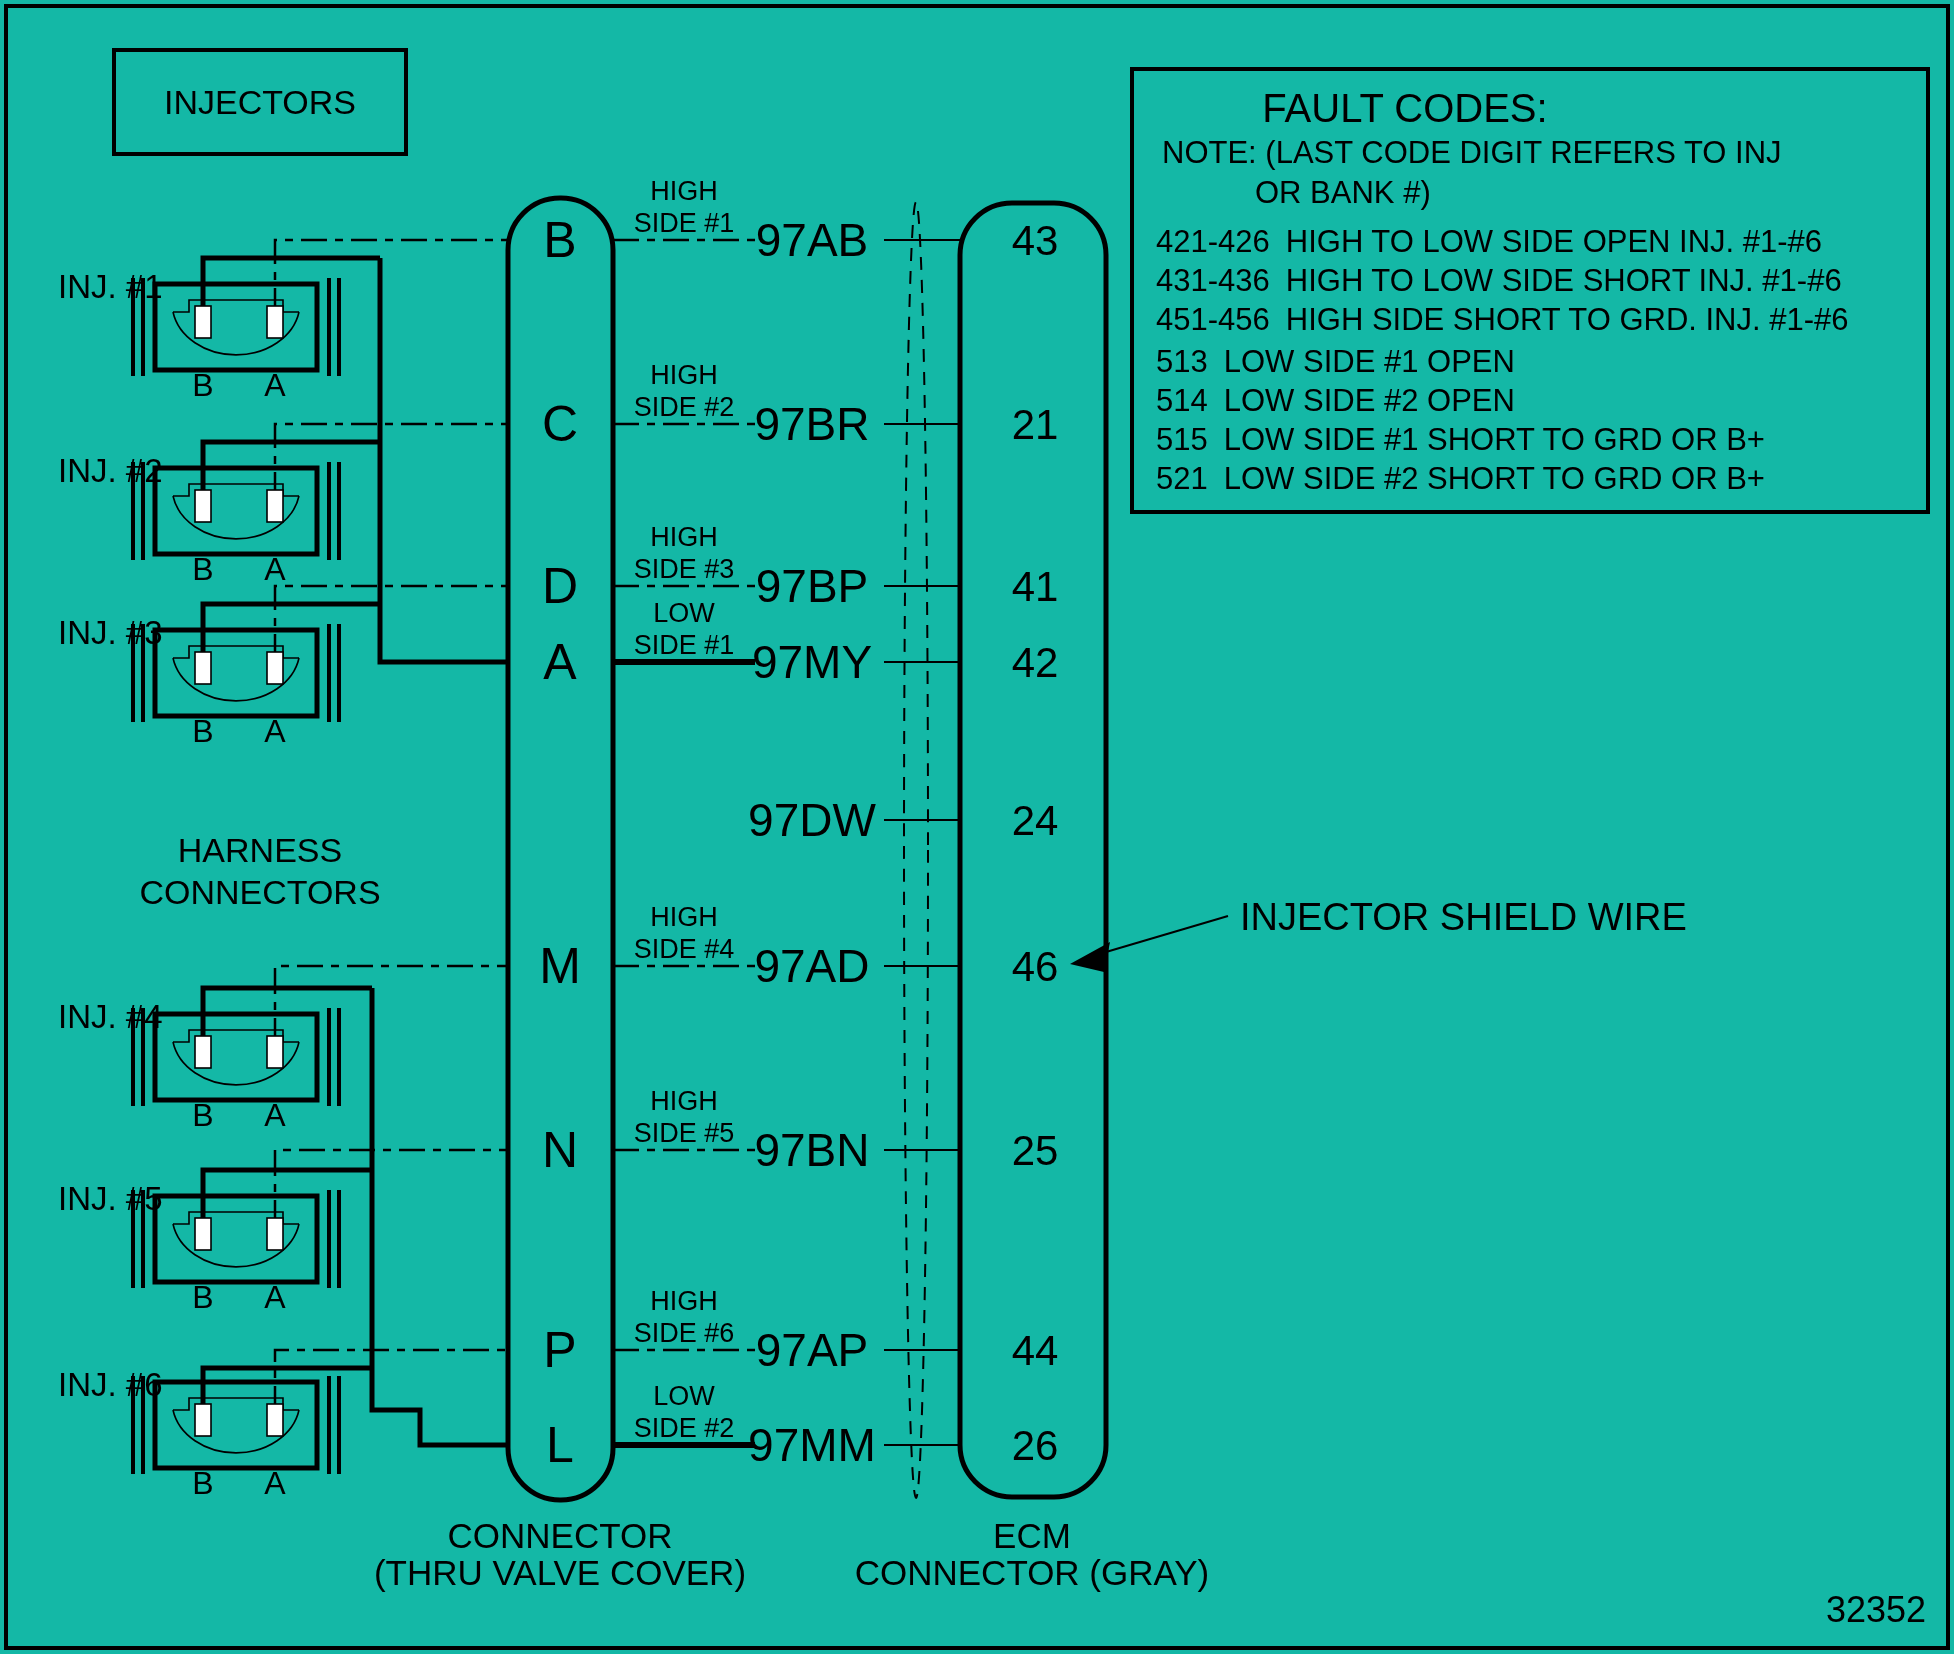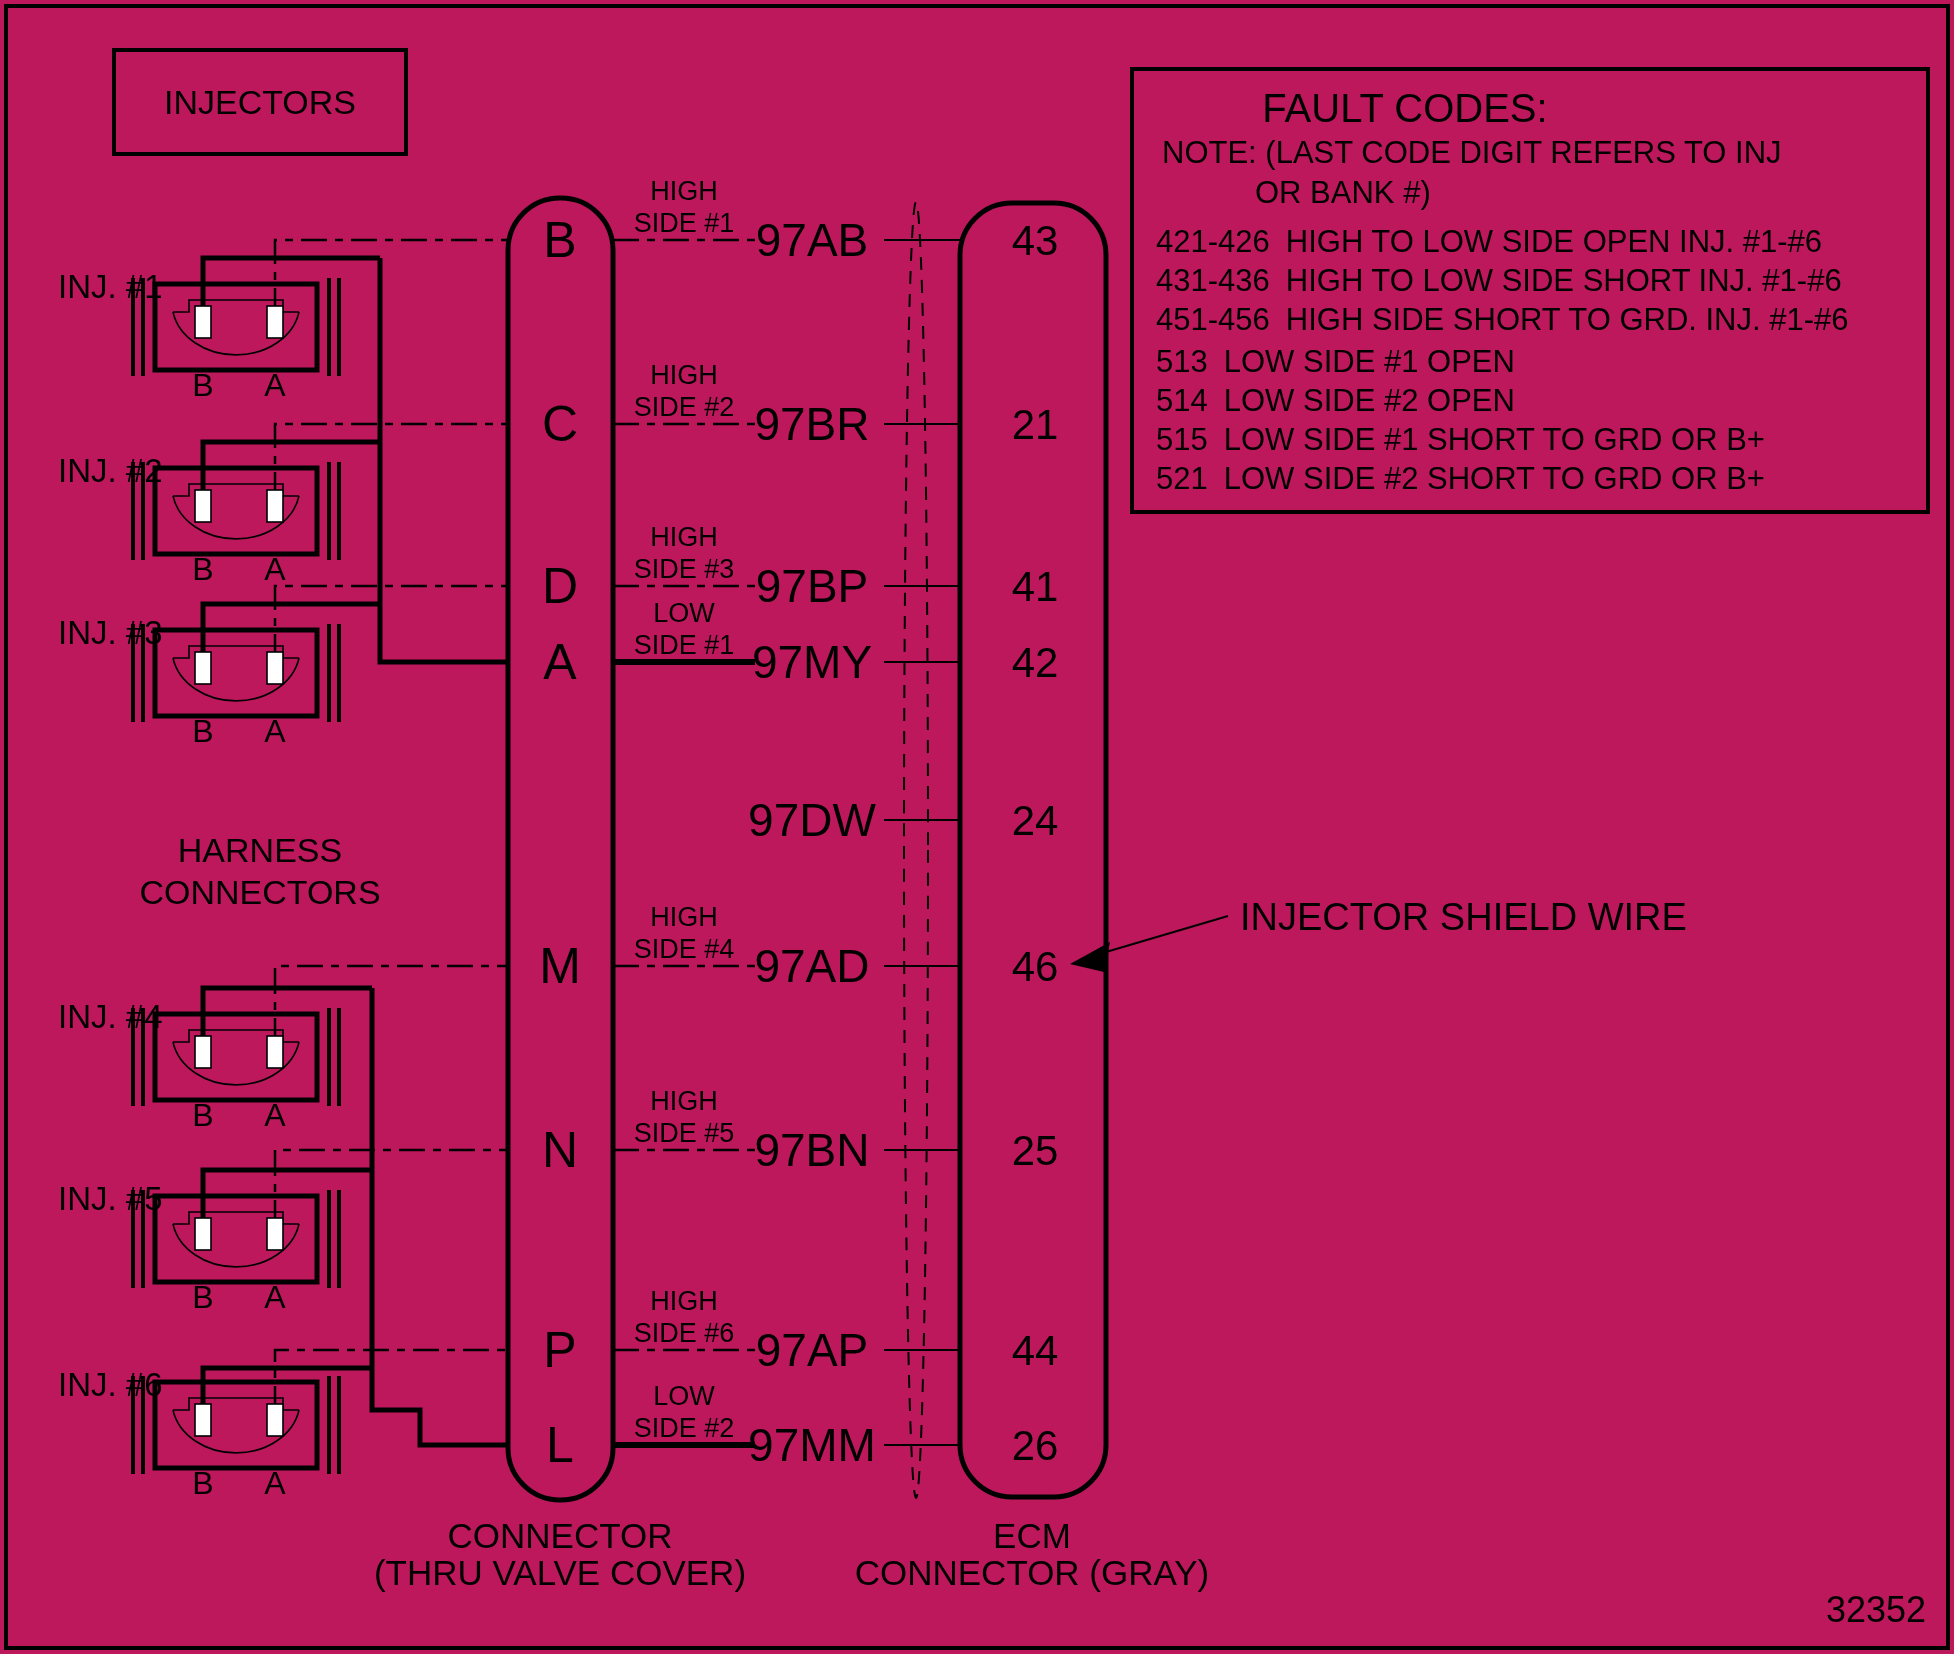--- a/index.html
+++ b/index.html
@@ -1,16 +1,16 @@
 <!DOCTYPE html>
 <html><head>
 <meta charset="utf-8">
 <style>
   html,body{margin:0;padding:0;background:#ffffff;}
-  .page{width:1954px;height:1654px;position:relative;background:#be185d;}
+  .page{width:1954px;height:1654px;position:relative;background:#14b8a6;}
   svg{display:block;}
   text{font-family:"Liberation Sans","DejaVu Sans",sans-serif;fill:#000;}
   .stroke{stroke:#000;fill:none;}
   .frame{stroke-width:4;}
   .boxline{stroke-width:4;}
   .conn{stroke-width:5;}
   .w-high{stroke:#000;fill:none;stroke-width:2.5;stroke-dasharray:26 8 8 8;}
   .w-low{stroke:#000;fill:none;stroke-width:6;}
   .w-thin{stroke:#000;fill:none;stroke-width:2;}
   .w-thick{stroke:#000;fill:none;stroke-width:5;}

